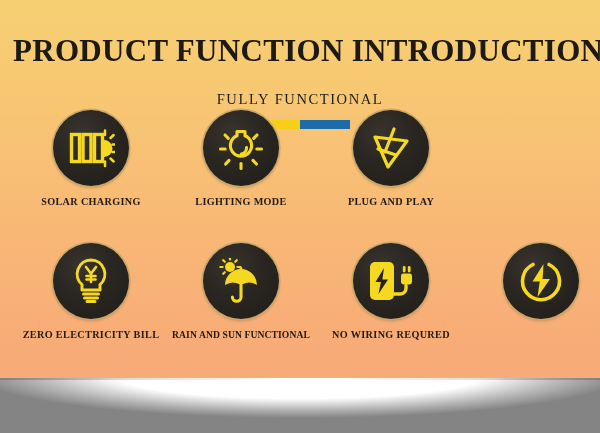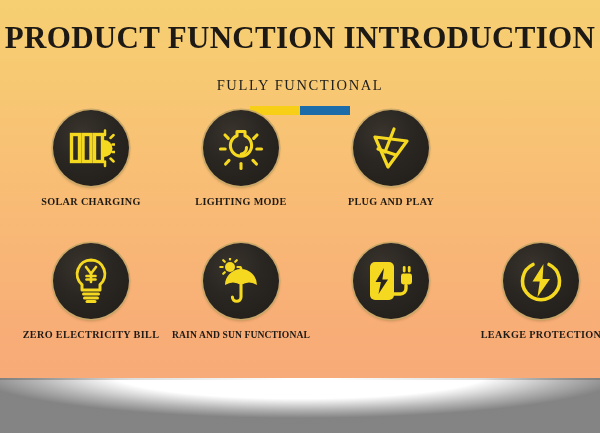--- a/index.html
+++ b/index.html
@@ -76,21 +76,21 @@
 
   
   .header {
     position: absolute;
     left: 0;
     top: 0;
     width: 600px;
     text-align: center;
   }
   .title {
-    margin: 0;
+    margin: 13px;
     padding-top: 22px;
     font-family: "Liberation Serif", serif;
     font-weight: bold;
     font-size: 31px;
     letter-spacing: 0.3px;
     color: #1d1915;
     line-height: 1.05;
     white-space: nowrap;
   }
   .subtitle {
@@ -308,32 +308,32 @@
               <path d="M18 10 L9.5 24 h5.4 L12.5 36 L22 21.5 h-5.6 z" fill="#262220"></path>
               <path d="M28 36 h6.5 a5.5 5.5 0 0 0 5.5 -5.5 v-3" fill="none" stroke="#f5d820" stroke-width="3.4" stroke-linecap="round"></path>
               <rect x="35" y="15.5" width="11" height="11" rx="2.4" fill="#f5d820"></rect>
               <g stroke="#f5d820" stroke-width="2.8" stroke-linecap="round">
                 <line x1="38.2" y1="13" x2="38.2" y2="9.5"></line>
                 <line x1="43.2" y1="13" x2="43.2" y2="9.5"></line>
               </g>
             </svg>
           </span>
         </div>
+        <div class="caption">NO WIRING REQURED</div>
       </div>
 
       <div class="cell">
         <div class="badge">
           <span>
             <svg width="46" height="46" viewBox="0 0 46 46">
               <path d="M15 6.5 a18.5 18.5 0 1 0 16 0" fill="none" stroke="#f5d820" stroke-width="3.6" stroke-linecap="round"></path>
               <path d="M25.5 6 L14.5 23.5 h7.2 L19.5 39 L32 21 h-7.4 z" fill="#f5d820"></path>
             </svg>
           </span>
         </div>
-        <div class="caption">LEAKGE PROTECTION</div>
       </div>
 
     </div>
   </div>
 
   <div class="bottom-strip"></div>
   <div class="bottom-shadow"></div>
   <div class="bottom-edge"></div>
 
 </div>

